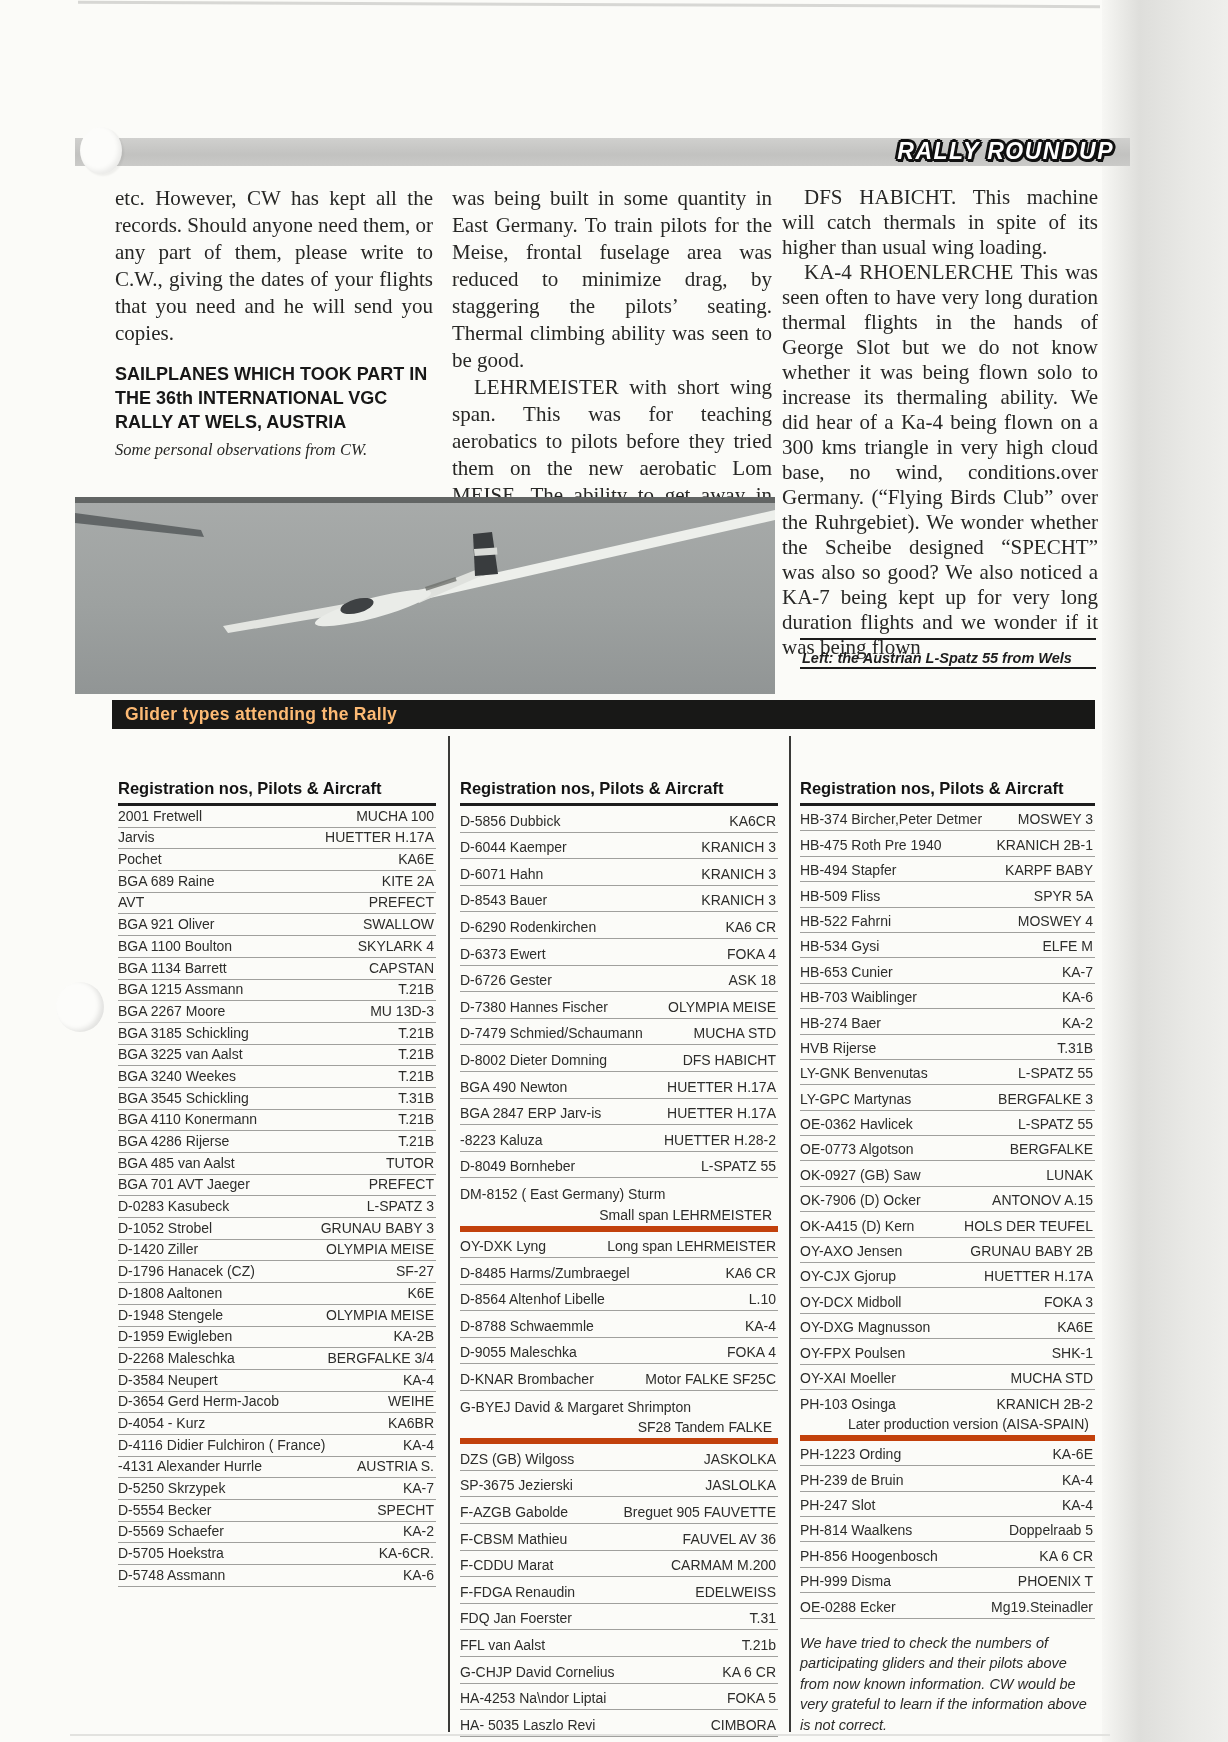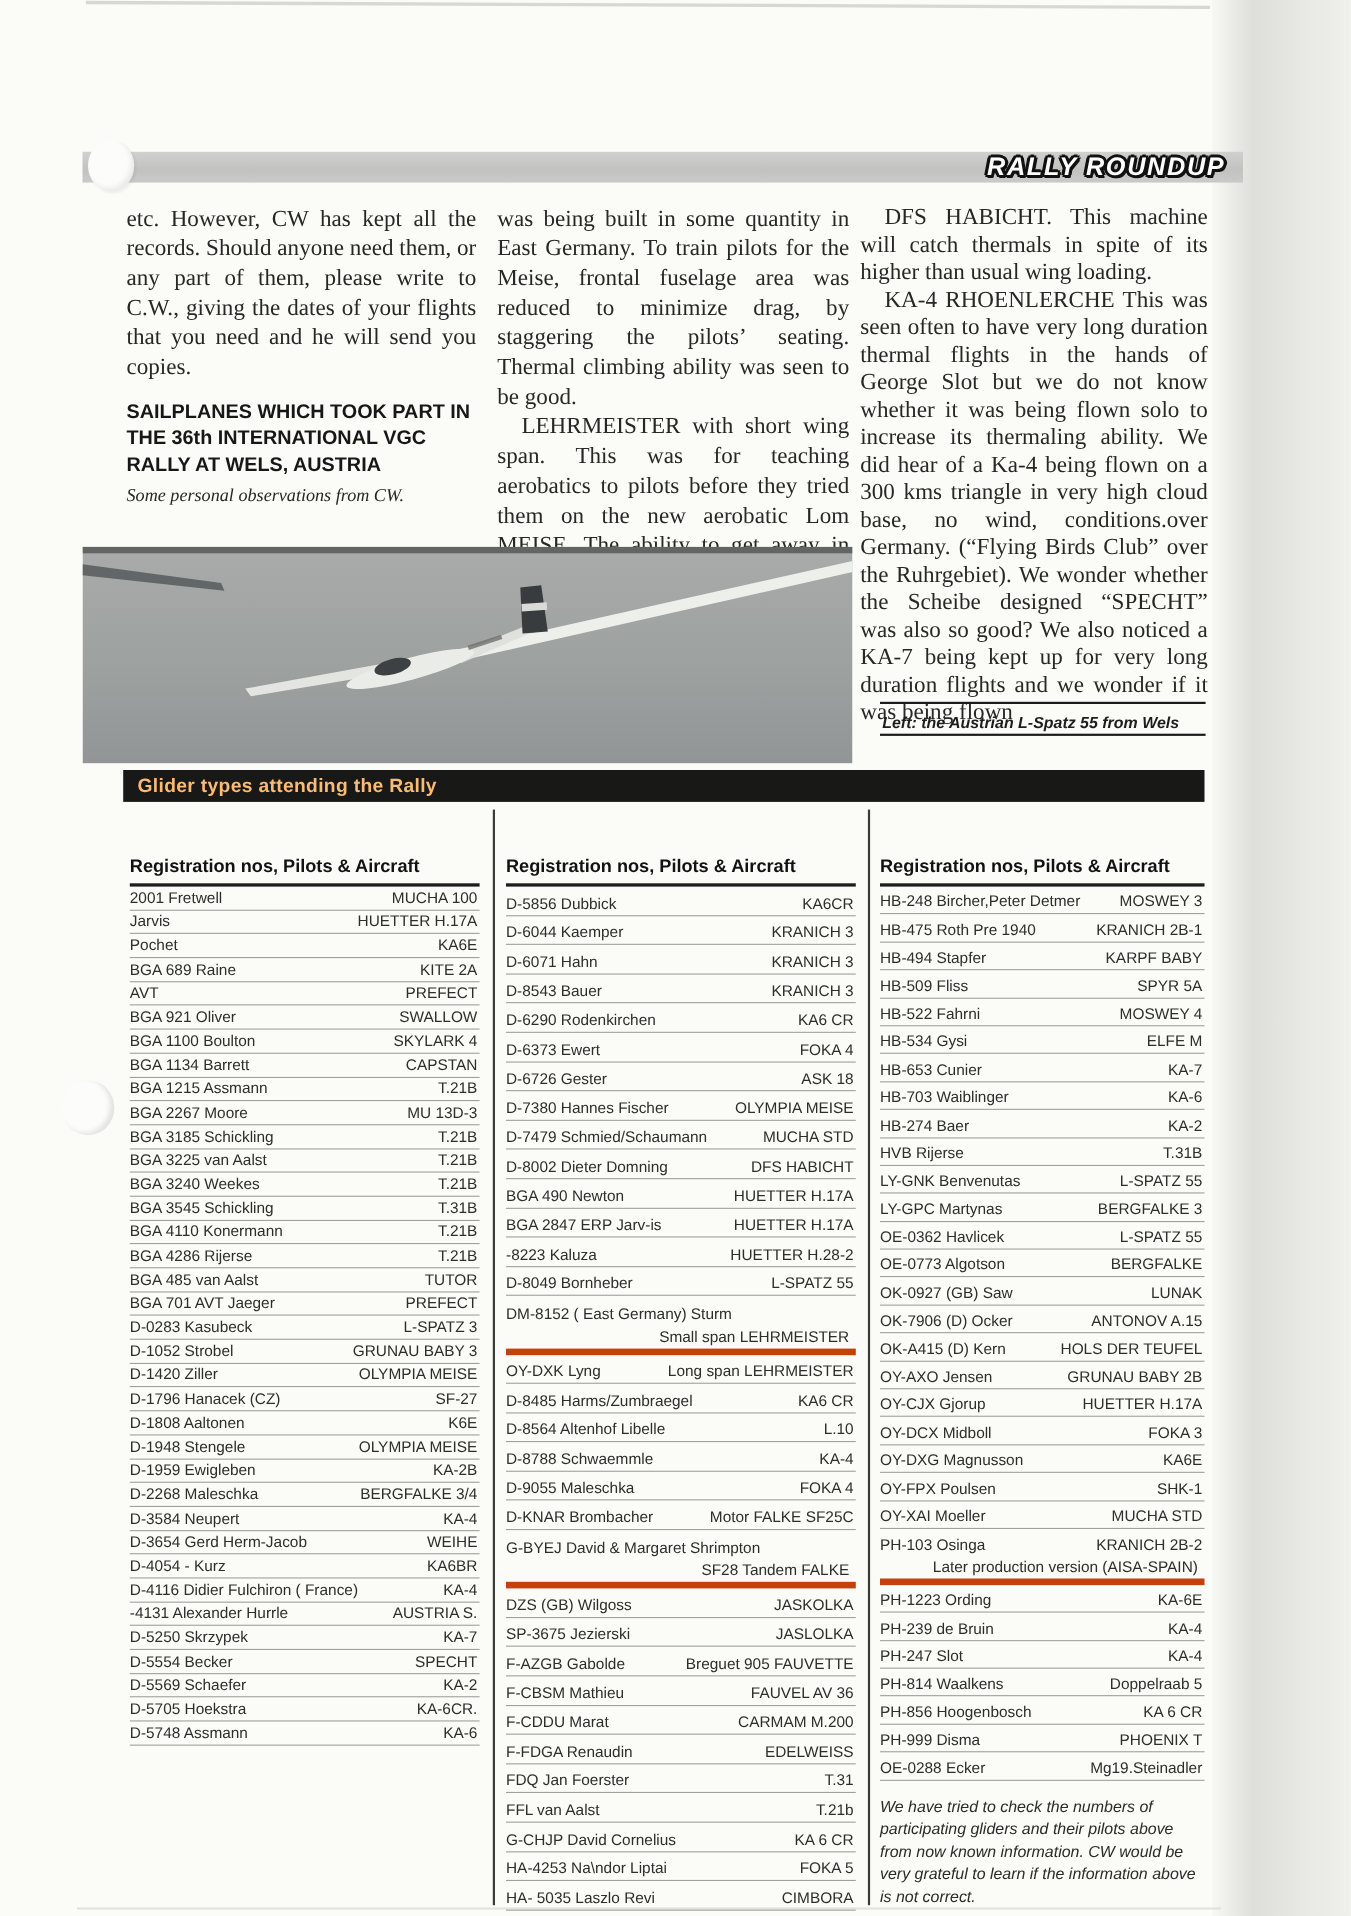--- a/index.html
+++ b/index.html
@@ -592,21 +592,21 @@
             <span class="ac">ELFE S4a</span>
           </div>
         </div>
       </div>
   </div>
   <div class="tcol tcol-2">
     <div class="thead">Registration nos, Pilots &amp; Aircraft</div>
     <div class="rows">
         <div class="trow">
           <div class="l1">
-            <span class="nm">HB-248 Bircher,Peter Detmer</span>
+            <span class="nm">HB-374 Bircher,Peter Detmer</span>
             <span class="ac">MOSWEY 3</span>
           </div>
         </div>
         <div class="trow">
           <div class="l1">
             <span class="nm">HB-475 Roth Pre 1940</span>
             <span class="ac">KRANICH 2B-1</span>
           </div>
         </div>
         <div class="trow">

